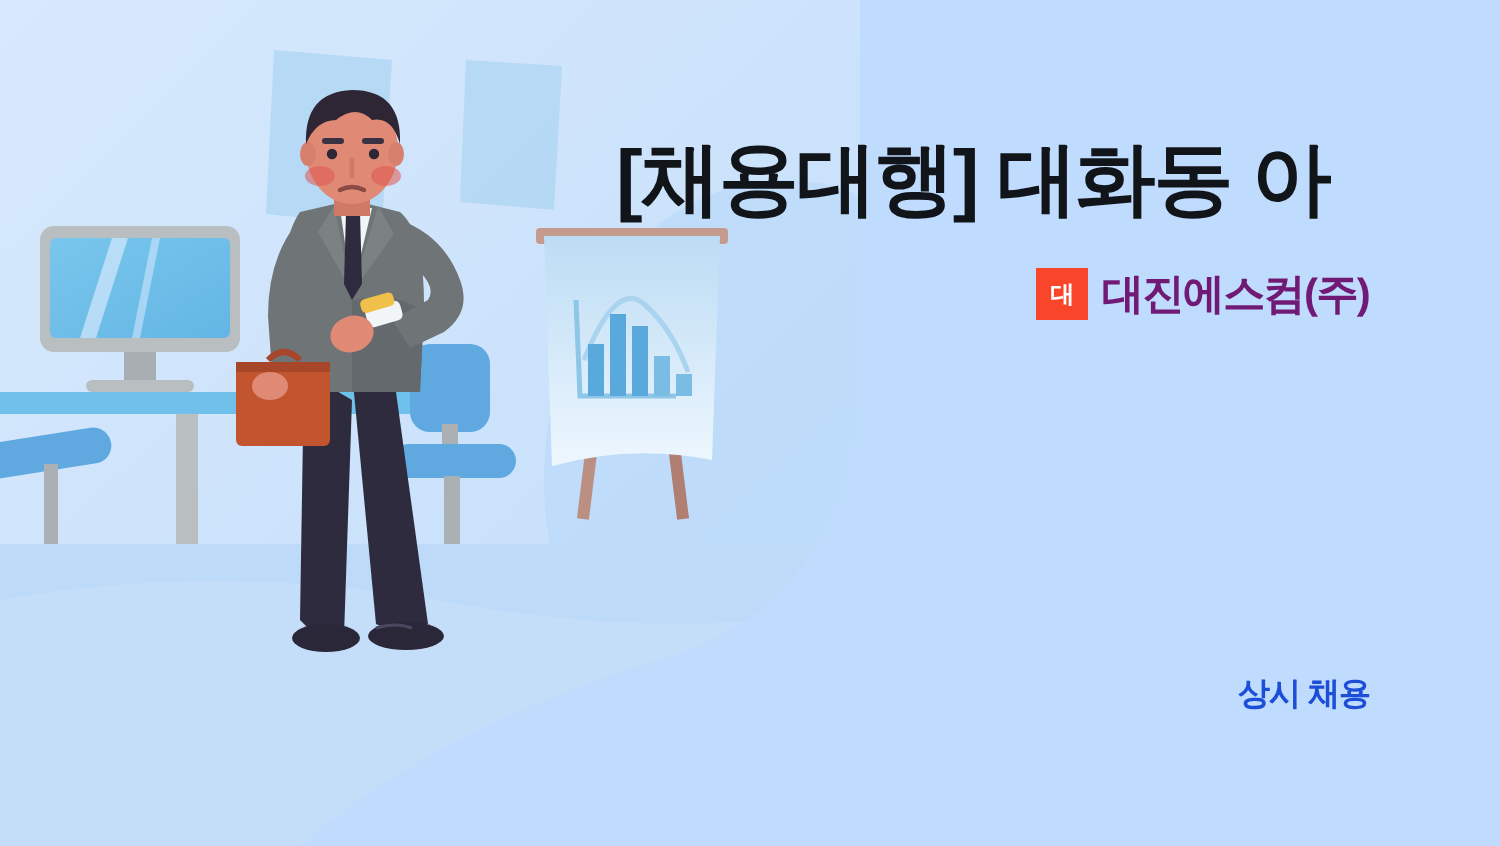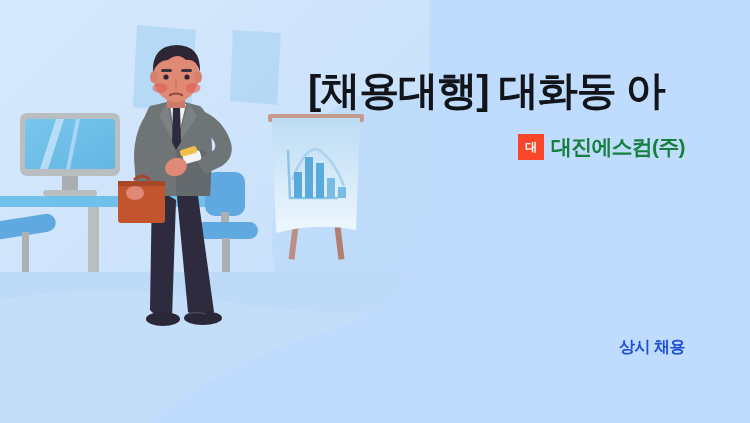--- a/index.html
+++ b/index.html
@@ -29,21 +29,21 @@
   .company-row{
     position:absolute;left:518px;top:133px;
     display:flex;align-items:center;gap:7px;
   }
   .logo-badge{
     width:26px;height:26px;background:#f9462a;color:#ffffff;
     font-size:12px;font-weight:700;line-height:26px;text-align:center;
     flex:0 0 auto;letter-spacing:-0.5px;
   }
   .company-name{
-    font-size:21px;font-weight:700;color:#15803d;
+    font-size:21px;font-weight:700;color:#701a75;
     letter-spacing:-0.8px;white-space:nowrap;
   }
   .hiring-type{
     position:absolute;left:619px;top:337px;
     font-size:16px;font-weight:700;color:#1d4ed8;
     letter-spacing:-0.5px;white-space:nowrap;
   }
 </style>
 </head>
 <body>

